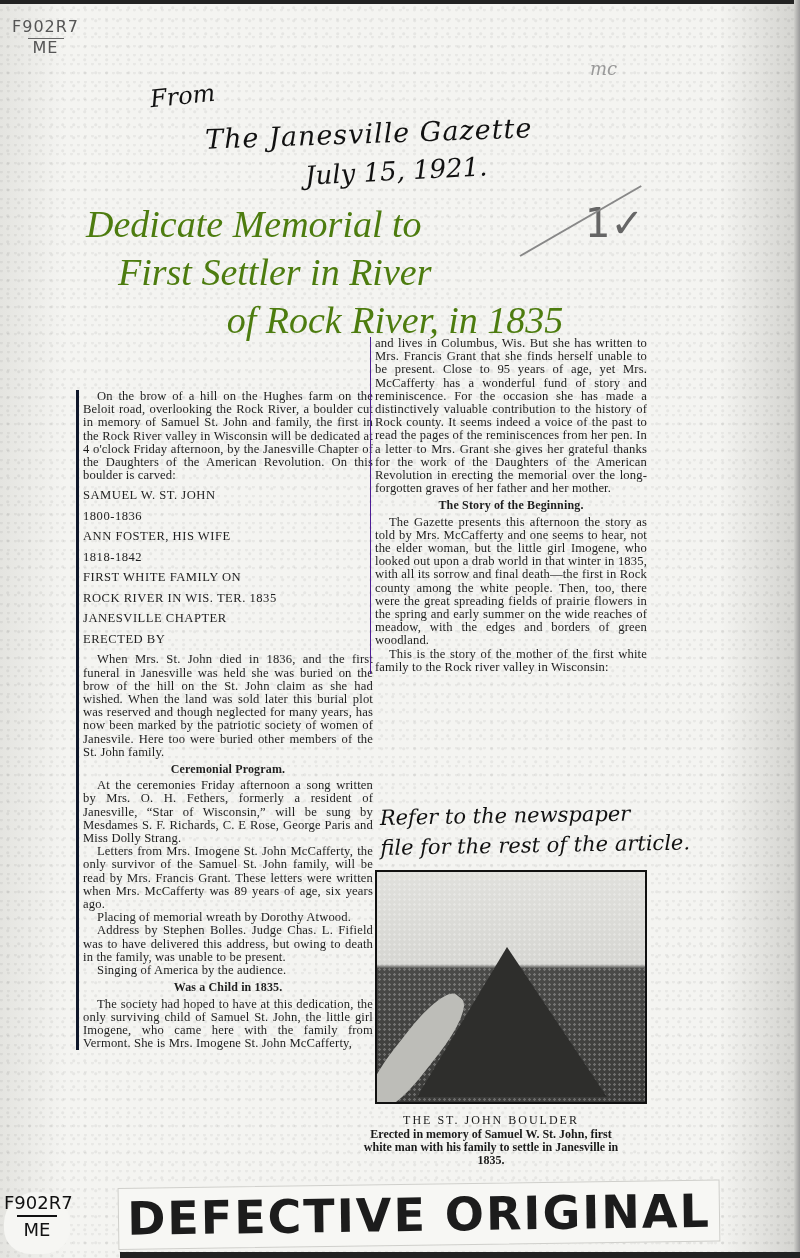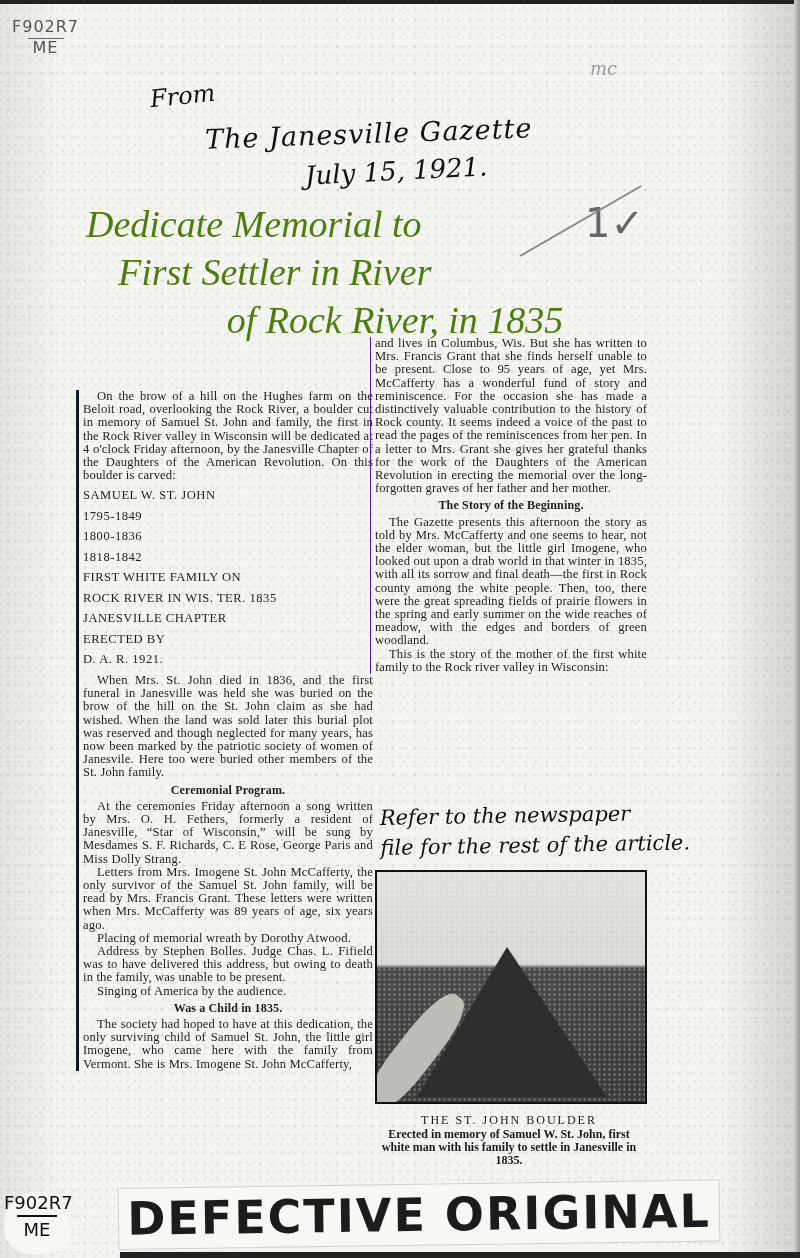--- a/index.html
+++ b/index.html
@@ -68,21 +68,21 @@
   }
   .boulder {
     position:absolute; left:40px; top:75px; width:0; height:0;
     border-left:90px solid transparent; border-right:100px solid transparent; border-bottom:150px solid #2e2e2c;
   }
   .boulder-light {
     position:absolute; left:20px; top:110px; width:38px; height:140px; background:#bdbdb8;
     transform:rotate(38deg); border-radius:40%;
   }
   .caption {
-    position:absolute; left:376px; top:1114px; width:266px; text-align:center;
+    position:absolute; left:358px; top:1114px; width:266px; text-align:center;
     font-family:"Liberation Serif", serif; font-weight:bold; font-size:12px; line-height:13px; color:#1a1a1a;
   }
   .caption .title { letter-spacing:2px; font-weight:normal; margin-bottom:1px; }
 
   .stamp-bottom {
     position:absolute; left:4px; top:1192px; width:66px; height:62px; border-radius:50% 50% 40% 40%;
     background:#f6f6f3; font-family:"DejaVu Sans", sans-serif; font-size:18px; line-height:22px; text-align:center; color:#111;
   }
   .stamp-bottom .line { border-top:2px solid #111; width:40px; margin:1px auto 2px; }
   .defective {
@@ -116,28 +116,27 @@
   <div class="l2">First Settler in River</div>
   <div class="l3">of Rock River, in 1835</div>
 </div>
 <div class="mark-tr">1✓</div>
 <div class="pencil-slash"></div>
 
 <div class="col col-left">
   <p>On the brow of a hill on the Hughes farm on the Beloit road, overlooking the Rock River, a boulder cut in memory of Samuel St. John and family, the first in the Rock River valley in Wisconsin will be dedicated at 4 o'clock Friday afternoon, by the Janesville Chapter of the Daughters of the American Revolution. On this boulder is carved:</p>
   <div style="height:3px"></div>
   <p class="inscr">SAMUEL W. ST. JOHN</p>
-  <p class="inscr">1795-1849</p>
   <p class="inscr">1800-1836</p>
+  <p class="inscr">ANN FOSTER, HIS WIFE</p>
   <p class="inscr">1818-1842</p>
   <p class="inscr">FIRST WHITE FAMILY ON</p>
   <p class="inscr">ROCK RIVER IN WIS. TER. 1835</p>
   <p class="inscr">JANESVILLE CHAPTER</p>
   <p class="inscr">ERECTED BY</p>
-  <p class="inscr">D. A. R. 1921.</p>
   <div style="height:4px"></div>
   <p>When Mrs. St. John died in 1836, and the first funeral in Janesville was held she was buried on the brow of the hill on the St. John claim as she had wished. When the land was sold later this burial plot was reserved and though neglected for many years, has now been marked by the patriotic society of women of Janesvile. Here too were buried other members of the St. John family.</p>
   <p class="sub">Ceremonial Program.</p>
   <p>At the ceremonies Friday afternoon a song written by Mrs. O. H. Fethers, formerly a resident of Janesville, “Star of Wisconsin,” will be sung by Mesdames S. F. Richards, C. E Rose, George Paris and Miss Dolly Strang.</p>
   <p>Letters from Mrs. Imogene St. John McCafferty, the only survivor of the Samuel St. John family, will be read by Mrs. Francis Grant. These letters were written when Mrs. McCafferty was 89 years of age, six years ago.</p>
   <p>Placing of memorial wreath by Dorothy Atwood.</p>
   <p>Address by Stephen Bolles. Judge Chas. L. Fifield was to have delivered this address, but owing to death in the family, was unable to be present.</p>
   <p>Singing of America by the audience.</p>
   <p class="sub">Was a Child in 1835.</p>
   <p>The society had hoped to have at this dedication, the only surviving child of Samuel St. John, the little girl Imogene, who came here with the family from Vermont. She is Mrs. Imogene St. John McCafferty,</p>

